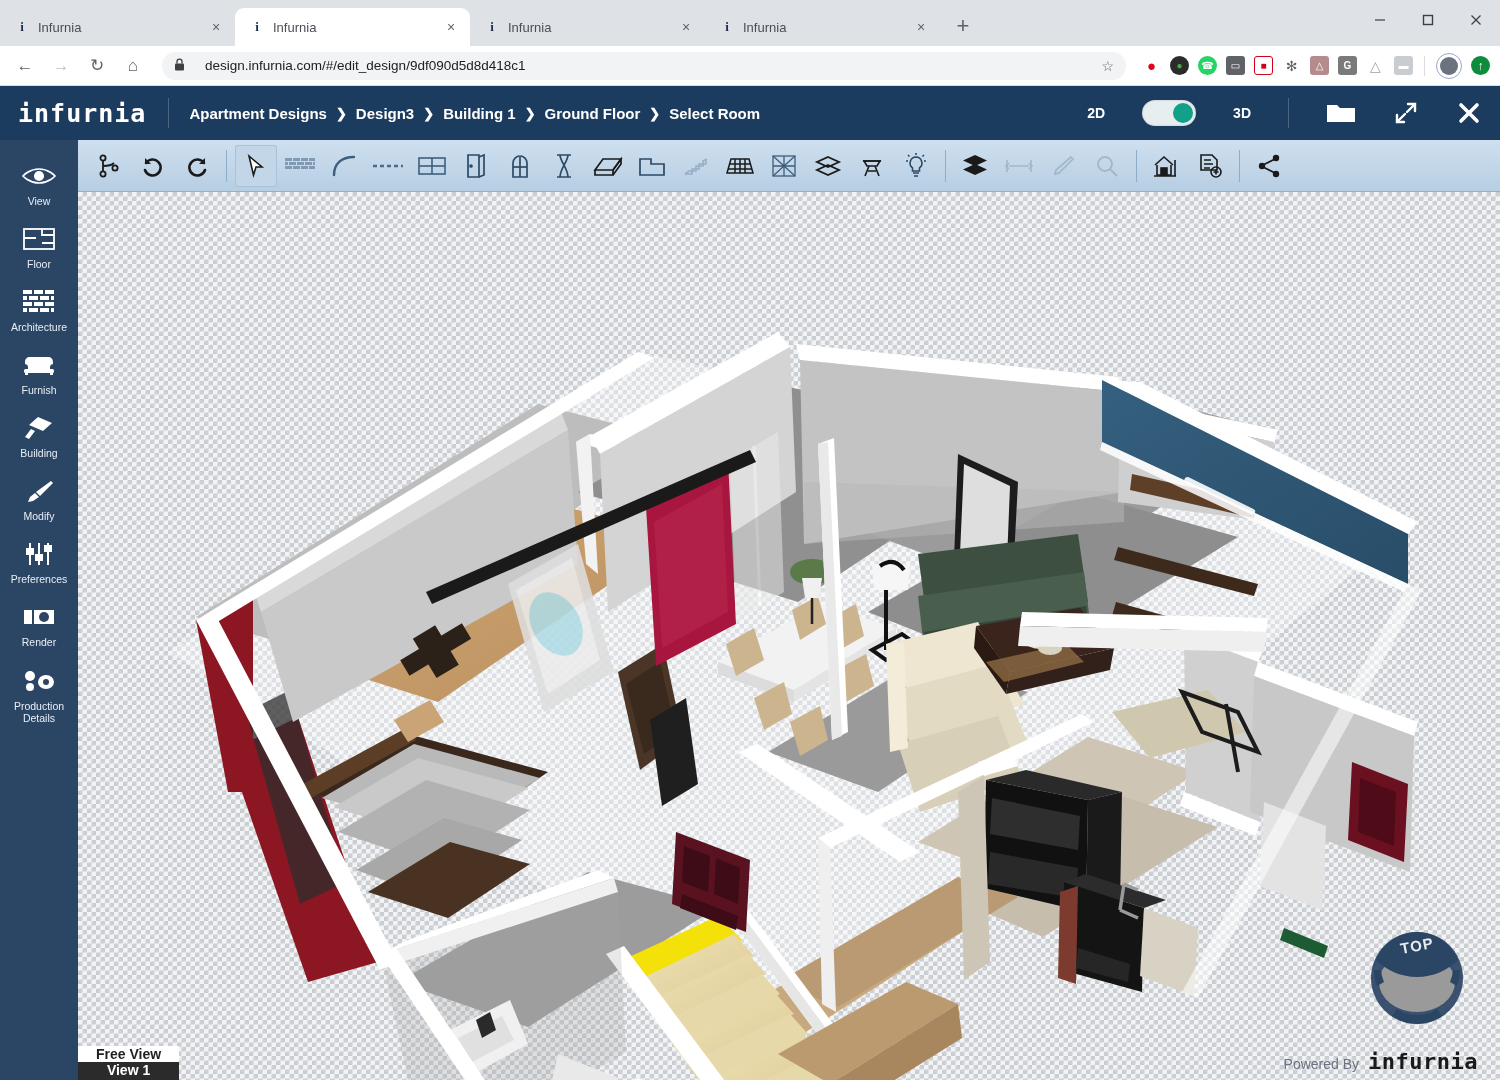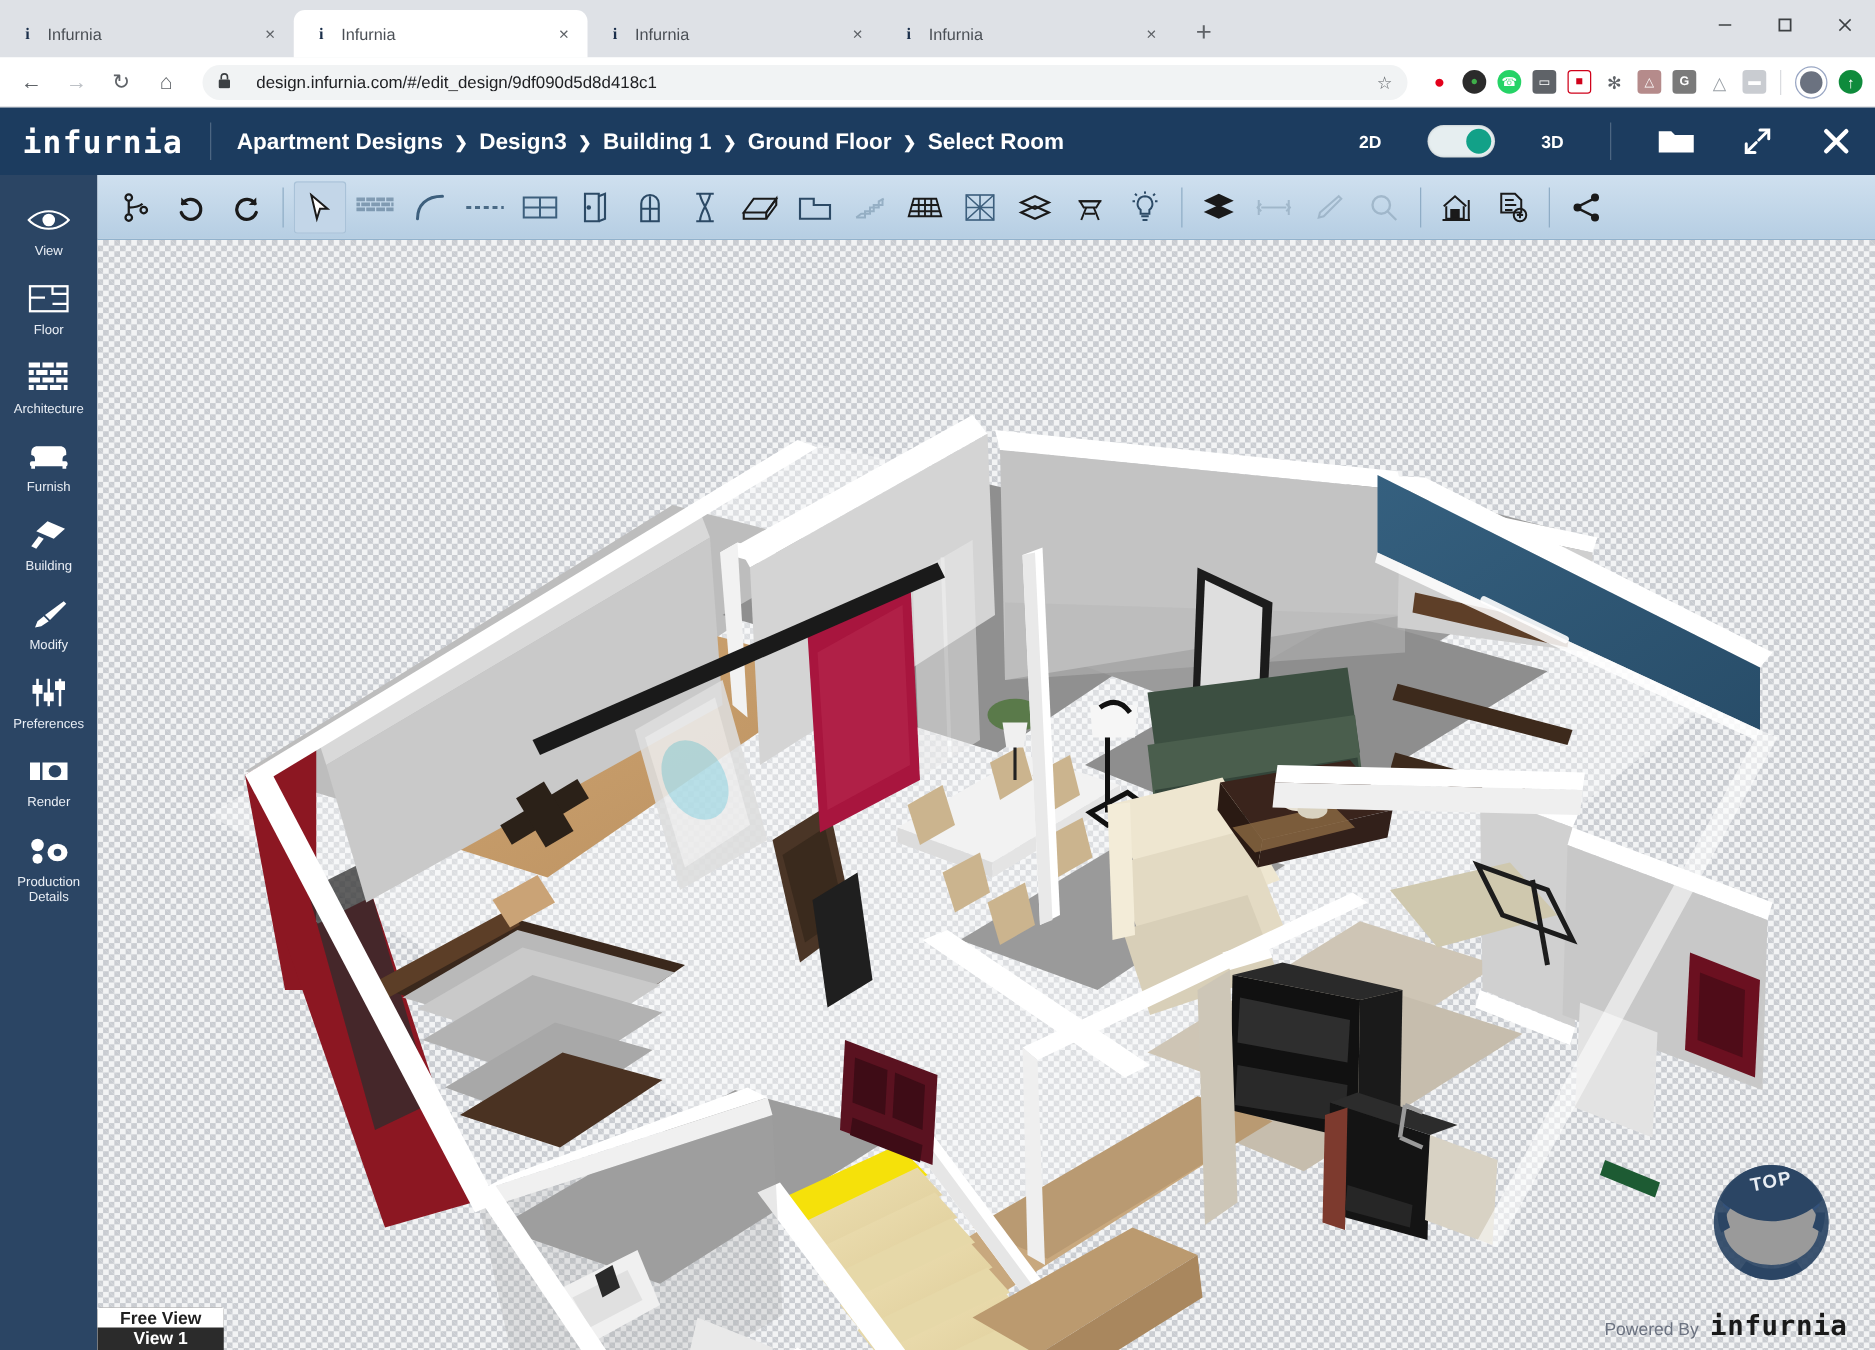--- a/index.html
+++ b/index.html
@@ -85,21 +85,21 @@
   .app-header {
     position: absolute; top: 86px; left: 0; width: 1500px; height: 54px;
     background: #1c3c5f; display: flex; align-items: center; padding: 0 18px;
   }
   .brand {
     font-family: "DejaVu Sans Mono", monospace; font-size: 25px; letter-spacing: 1px;
     color: #fff; font-weight: 700; padding-right: 22px;
   }
   .vdiv { width: 1px; height: 30px; background: #4c6682; margin-right: 20px; }
   .crumbs { display: flex; align-items: center; gap: 9px; }
-  .crumb { color: #fff; font-size: 18px; font-weight: 700; }
+  .crumb { color: #fff; font-size: 15px; font-weight: 700; }
   .crumb-sep { color: #fff; font-size: 13px; font-weight: 700; }
   .header-right {
     margin-left: auto; display: flex; align-items: center; gap: 37px;
   }
   .mode-label { color: #fff; font-size: 14px; font-weight: 700; }
   .toggle {
     width: 54px; height: 26px; border-radius: 13px; background: #e6eef0;
     position: relative; box-shadow: inset 0 0 2px rgba(0,0,0,.25);
   }
   .toggle .knob {

